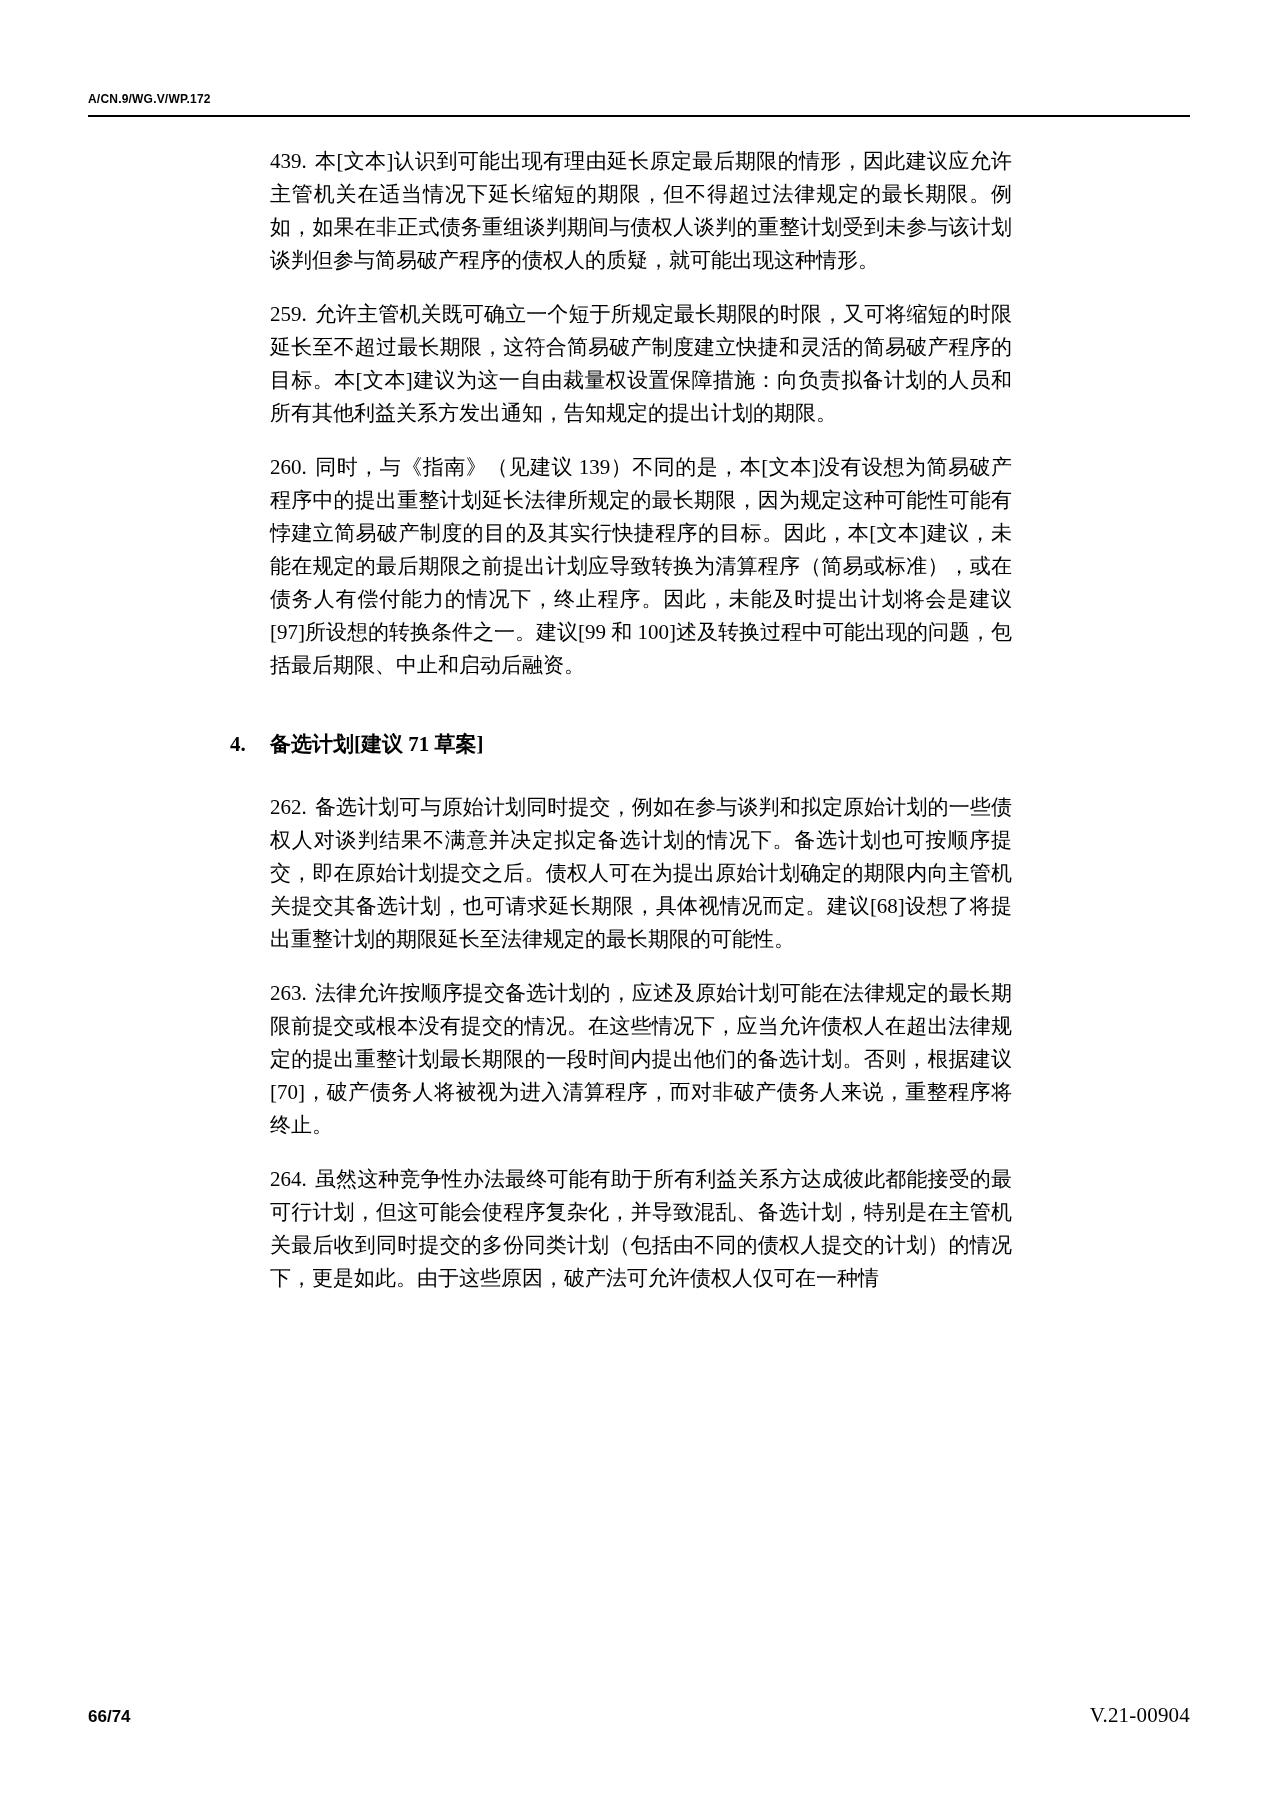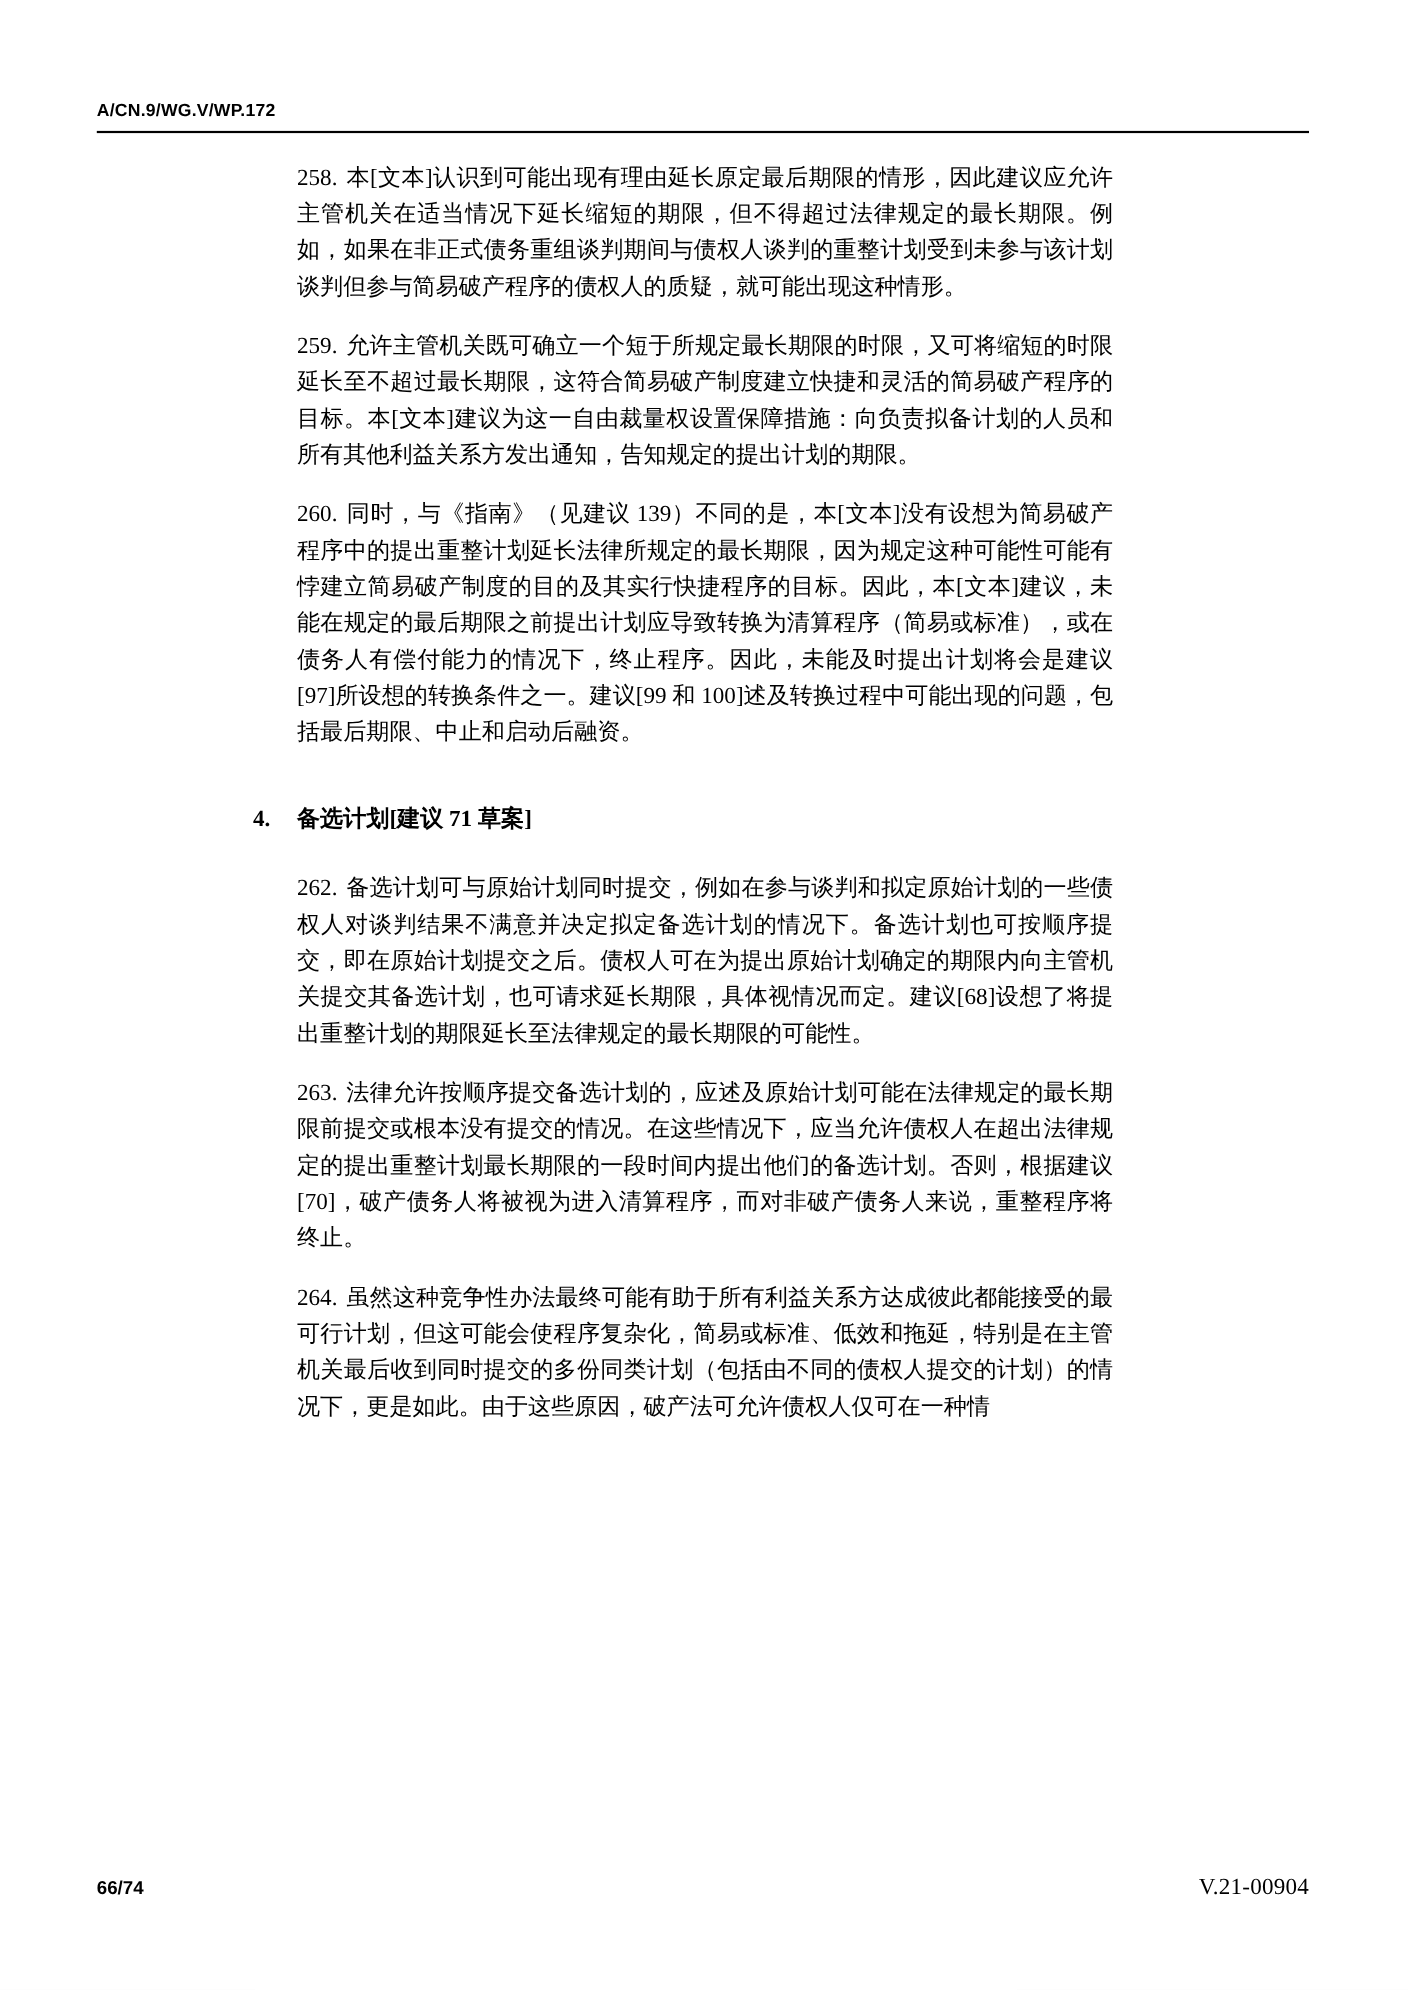--- a/index.html
+++ b/index.html
@@ -15,21 +15,21 @@
   }
   .header {
     position:absolute;
     left:88px;
     right:90px;
     top:92px;
   }
   .doc-symbol {
     font-family:"Liberation Sans","DejaVu Sans",sans-serif;
     font-weight:bold;
-    font-size:16px;
+    font-size:12px;
     letter-spacing:0.2px;
   }
   .header-rule {
     border:none;
     border-top:2px solid #000000;
     margin:9px 0 0 0;
   }
   .body-text {
     position:absolute;
     left:270px;
@@ -75,37 +75,37 @@
 <div class="page">
 
   <div class="header">
     <div class="doc-symbol">A/CN.9/WG.V/WP.172</div>
     <hr class="header-rule">
   </div>
 
   <div class="body-text">
 
 
-    <p class="para"><span class="para-number">258.</span><span>本[文本]认识到可能出现有理由延长原定最后期限的情形，因此建议应允许主管机关在适当情况下延长缩短的期限，但不得超过法律规定的最长期限。例如，如果在非正式债务重组谈判期间与债权人谈判的重整计划受到未参与该计划谈判但参与简易破产程序的债权人的质疑，就可能出现这种情形。</span></p>
+    <p class="para"><span class="para-number">439.</span><span>本[文本]认识到可能出现有理由延长原定最后期限的情形，因此建议应允许主管机关在适当情况下延长缩短的期限，但不得超过法律规定的最长期限。例如，如果在非正式债务重组谈判期间与债权人谈判的重整计划受到未参与该计划谈判但参与简易破产程序的债权人的质疑，就可能出现这种情形。</span></p>
 
     <p class="para"><span class="para-number">259.</span><span>允许主管机关既可确立一个短于所规定最长期限的时限，又可将缩短的时限延长至不超过最长期限，这符合简易破产制度建立快捷和灵活的简易破产程序的目标。本[文本]建议为这一自由裁量权设置保障措施：向负责拟备计划的人员和所有其他利益关系方发出通知，告知规定的提出计划的期限。</span></p>
 
     <p class="para"><span class="para-number">260.</span><span>同时，与《指南》（见建议 139）不同的是，本[文本]没有设想为简易破产程序中的提出重整计划延长法律所规定的最长期限，因为规定这种可能性可能有悖建立简易破产制度的目的及其实行快捷程序的目标。因此，本[文本]建议，未能在规定的最后期限之前提出计划应导致转换为清算程序（简易或标准），或在债务人有偿付能力的情况下，终止程序。因此，未能及时提出计划将会是建议[97]所设想的转换条件之一。建议[99 和 100]述及转换过程中可能出现的问题，包括最后期限、中止和启动后融资。</span></p>
 
     <div class="section-heading">
       <span class="heading-number">4.</span>
       <span>备选计划[建议 71 草案]</span>
     </div>
 
 
     <p class="para"><span class="para-number">262.</span><span>备选计划可与原始计划同时提交，例如在参与谈判和拟定原始计划的一些债权人对谈判结果不满意并决定拟定备选计划的情况下。备选计划也可按顺序提交，即在原始计划提交之后。债权人可在为提出原始计划确定的期限内向主管机关提交其备选计划，也可请求延长期限，具体视情况而定。建议[68]设想了将提出重整计划的期限延长至法律规定的最长期限的可能性。</span></p>
 
     <p class="para"><span class="para-number">263.</span><span>法律允许按顺序提交备选计划的，应述及原始计划可能在法律规定的最长期限前提交或根本没有提交的情况。在这些情况下，应当允许债权人在超出法律规定的提出重整计划最长期限的一段时间内提出他们的备选计划。否则，根据建议[70]，破产债务人将被视为进入清算程序，而对非破产债务人来说，重整程序将终止。</span></p>
 
-    <p class="para"><span class="para-number">264.</span><span>虽然这种竞争性办法最终可能有助于所有利益关系方达成彼此都能接受的最可行计划，但这可能会使程序复杂化，简易或标准、低效和拖延，特别是在主管机关最后收到同时提交的多份同类计划（包括由不同的债权人提交的计划）的情况下，更是如此。由于这些原因，破产法可允许债权人仅可在一种情</span></p>
+    <p class="para"><span class="para-number">264.</span><span>虽然这种竞争性办法最终可能有助于所有利益关系方达成彼此都能接受的最可行计划，但这可能会使程序复杂化，并导致混乱、备选计划，特别是在主管机关最后收到同时提交的多份同类计划（包括由不同的债权人提交的计划）的情况下，更是如此。由于这些原因，破产法可允许债权人仅可在一种情</span></p>
 
   </div>
 
   <div class="footer">
     <span class="page-number">66/74</span>
     <span class="doc-code">V.21-00904</span>
   </div>
 
 </div>
 

